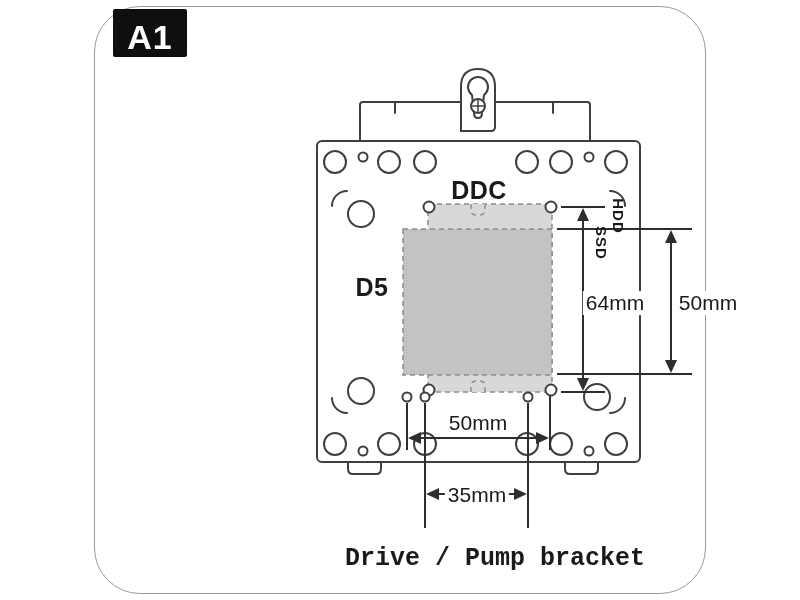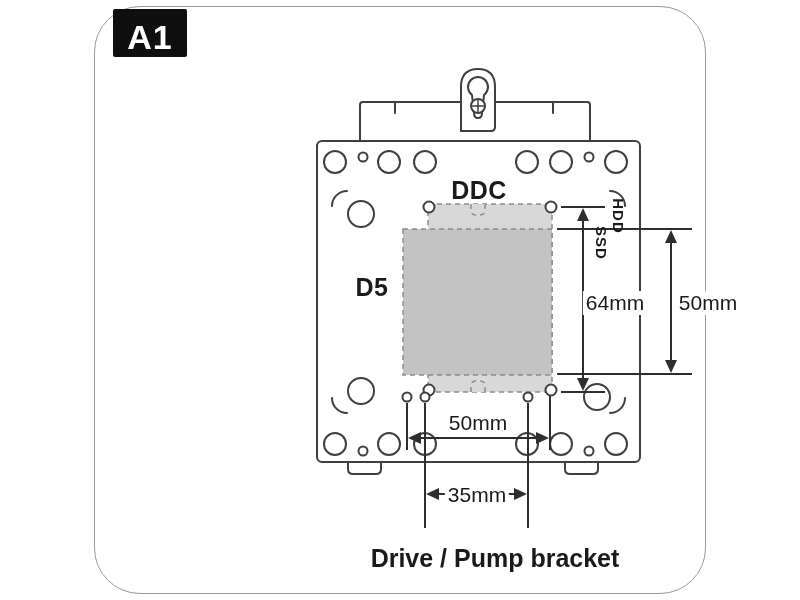--- a/index.html
+++ b/index.html
@@ -145,19 +145,19 @@
     <div class="lbl part" style="left:384px;top:183px;">DDC</div>
     <div class="lbl part" style="left:277px;top:280px;">D5</div>
     <div class="lbl rot" style="left:506px;top:236px;">SSD</div>
     <div class="lbl rot" style="left:523px;top:209px;">HDD</div>
 
     <div class="lbl dim-label" style="left:512px;top:296px;margin-left:8px;">64mm</div>
     <div class="lbl dim-label" style="left:613px;top:296px;">50mm</div>
     <div class="lbl dim-label" style="left:383px;top:416px;">50mm</div>
     <div class="lbl dim-label" style="left:382px;top:488px;">35mm</div>
 
-    <div class="lbl caption" style="left:400px;top:551px;">Drive / Pump bracket</div>
+    <div class="lbl caption" style="left:400px;top:551px;font-family:Liberation Mono, monospace;">Drive / Pump bracket</div>
   </div>
 
   <div class="badge">
     <span>A1</span>
   </div>
 </div>
 
 </body></html>

